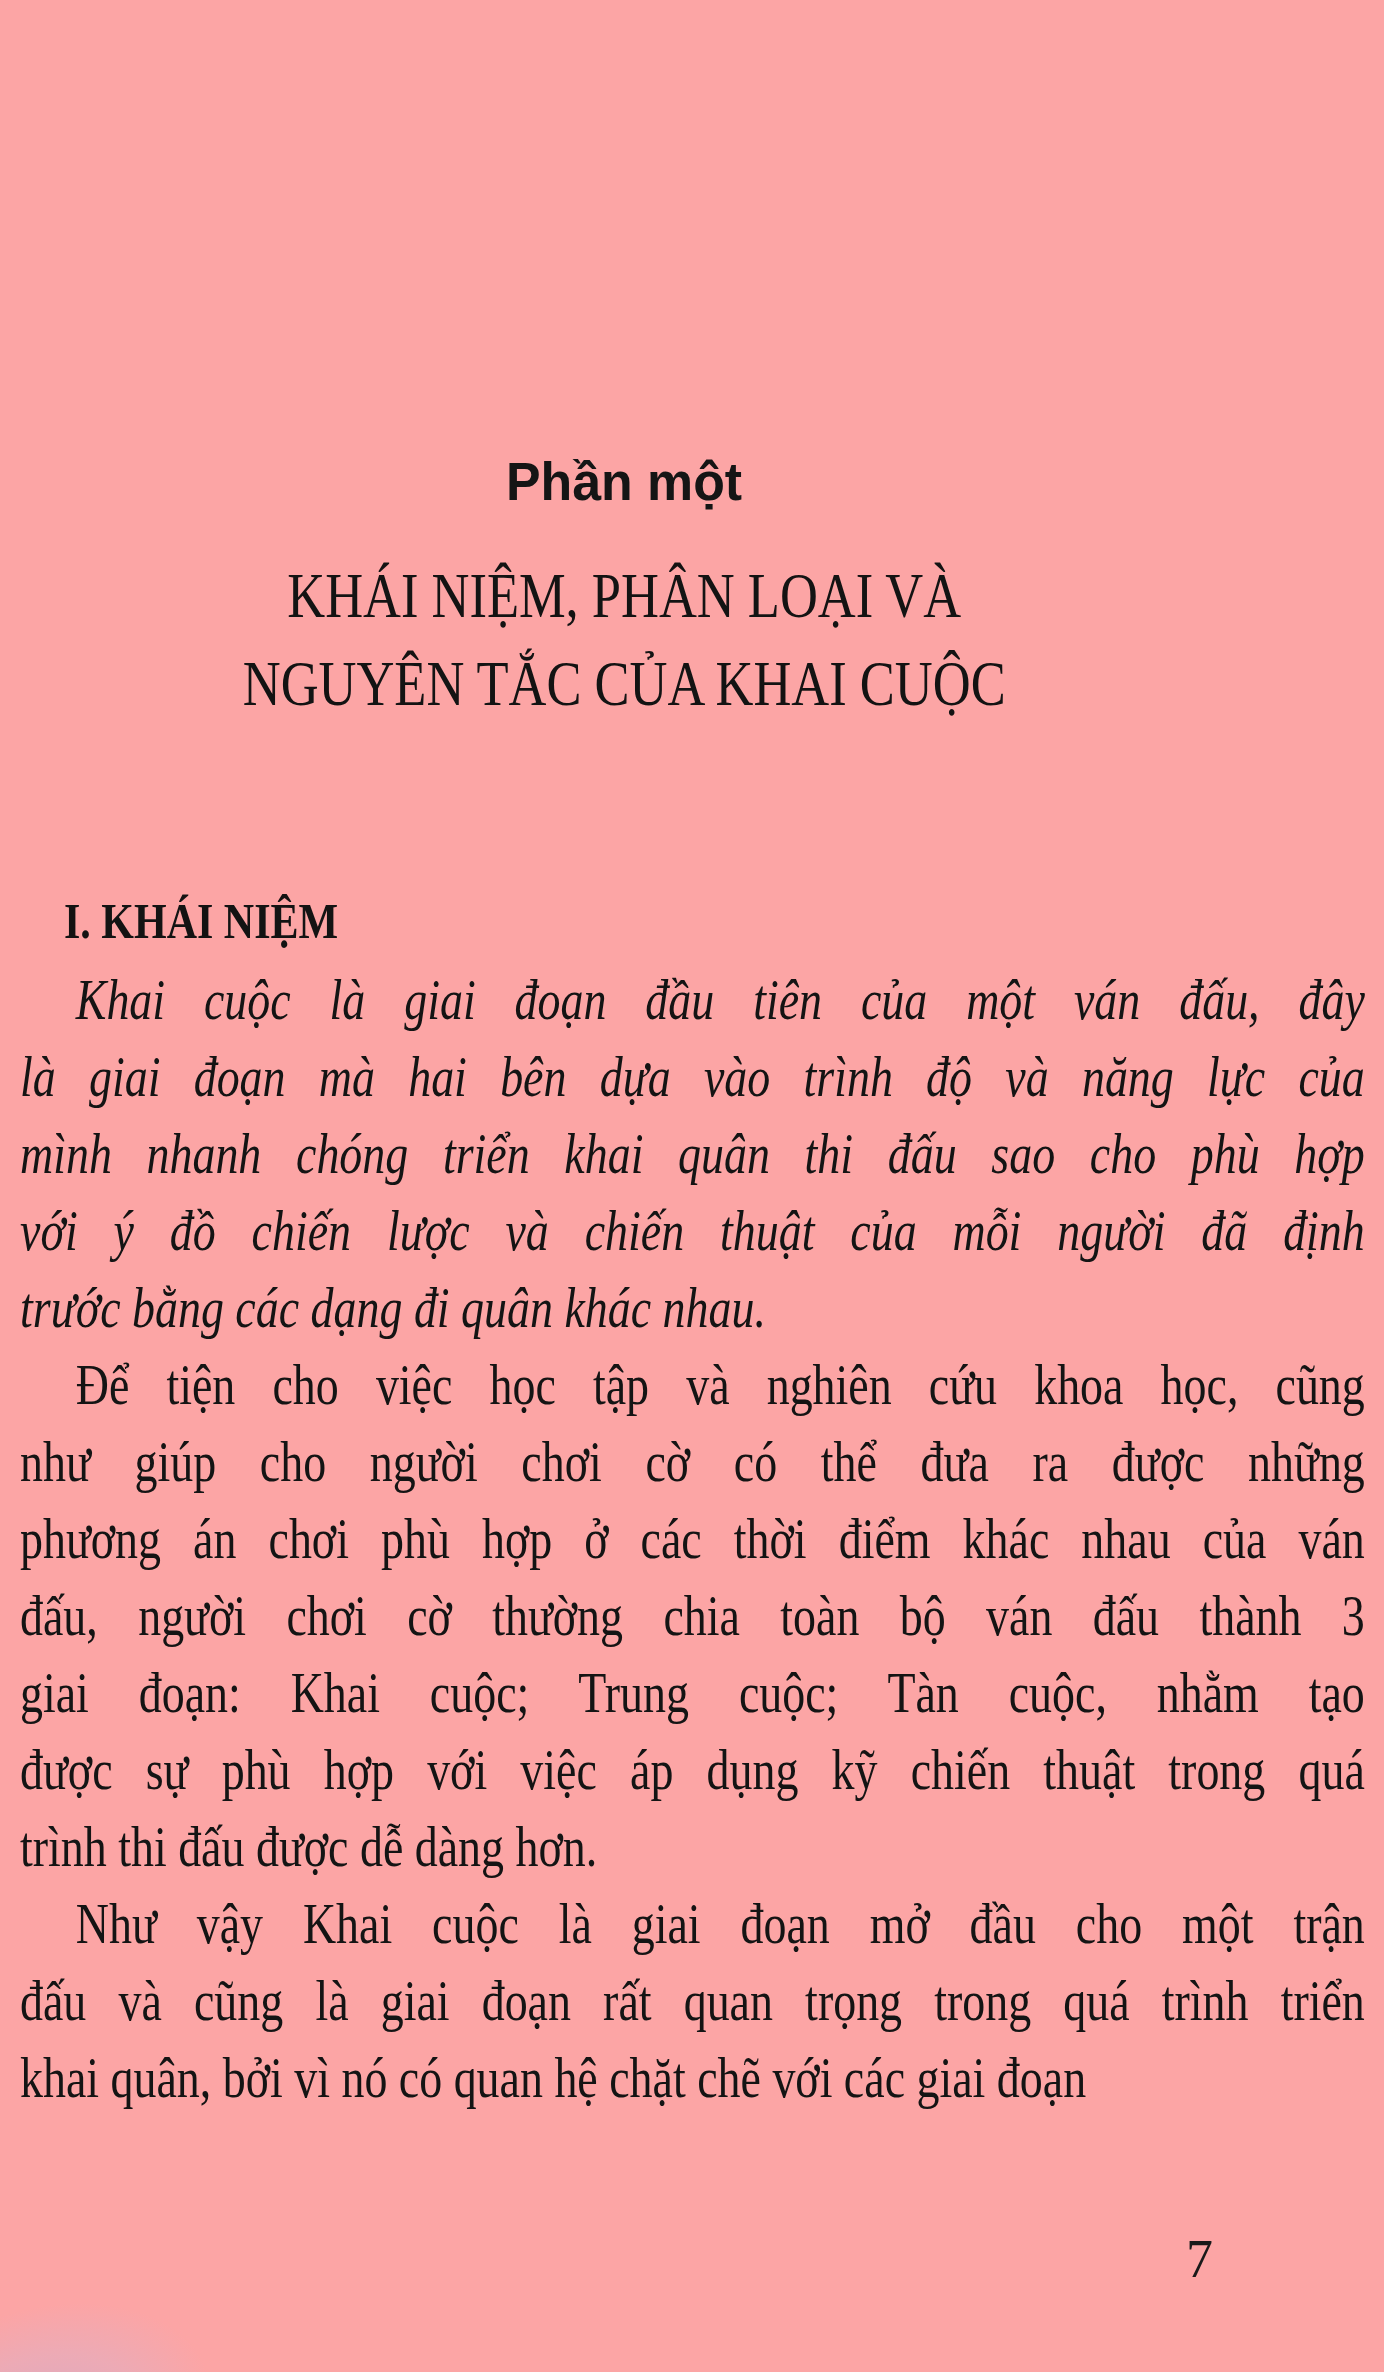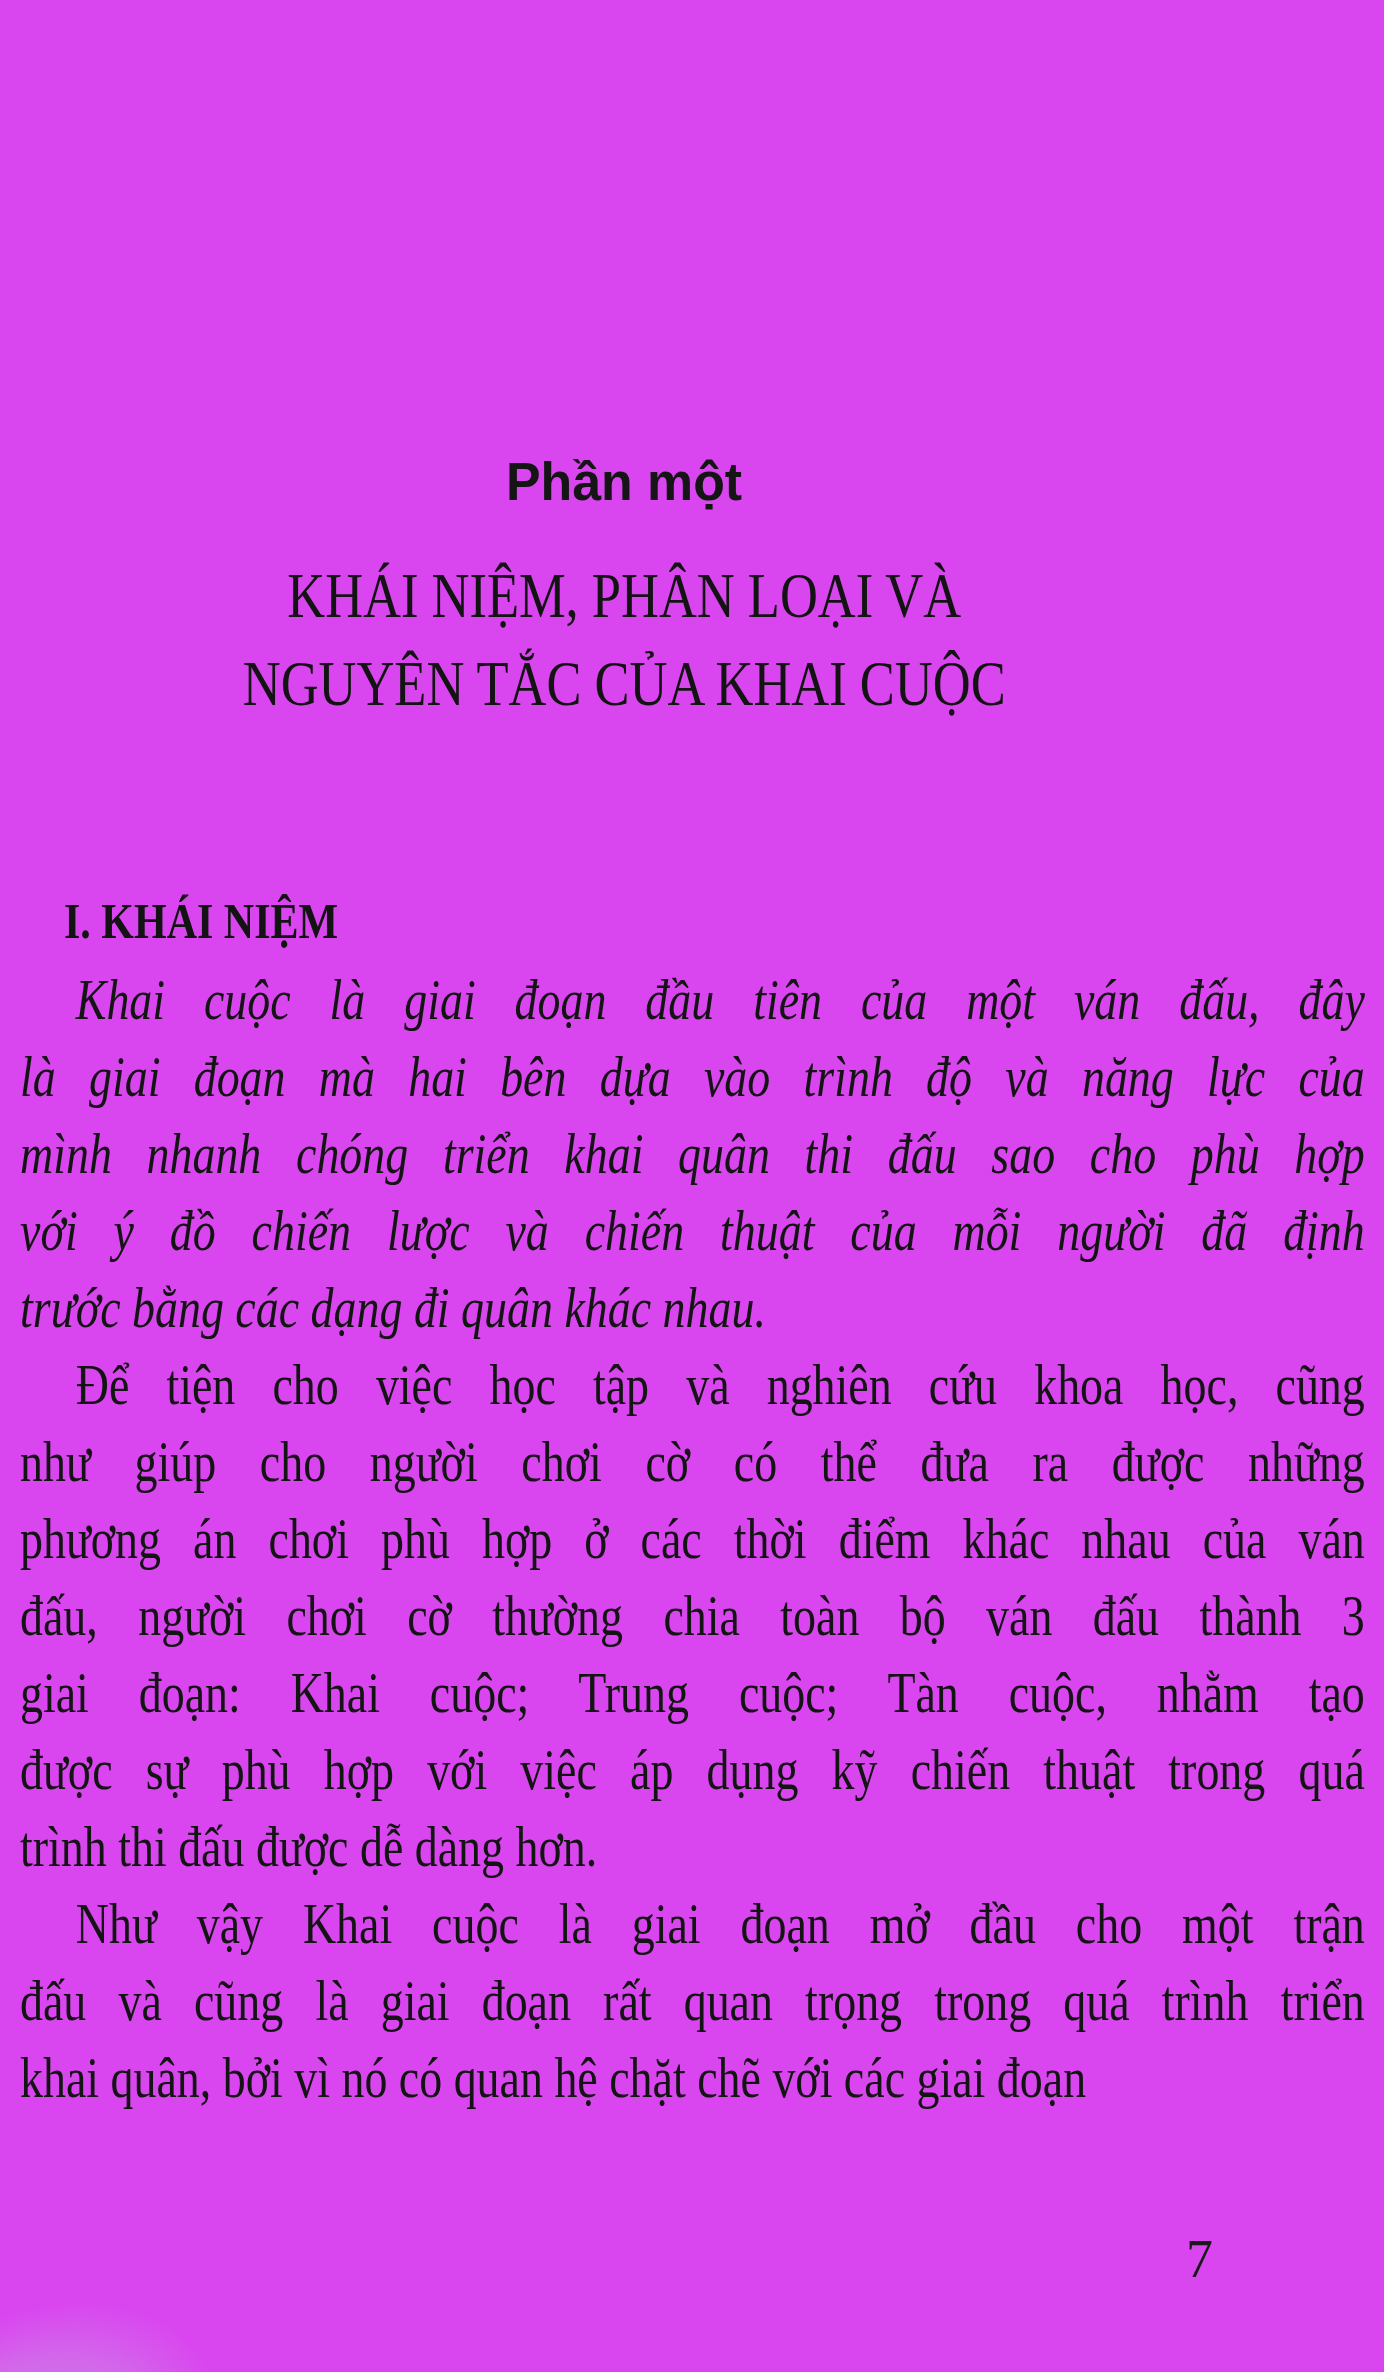--- a/index.html
+++ b/index.html
@@ -1,20 +1,20 @@
 <!DOCTYPE html>
 <html><head>
 <meta charset="utf-8">
 <style>
   html,body { margin:0; padding:0; background:#e8e8e8; }
   .page {
     position:relative;
     width:1384px; height:2372px;
     margin:0 auto;
-    background:#d946ef;
+    background:#fca5a5;
     overflow:hidden;
     color:#141414;
     font-family:"Liberation Serif", serif;
   }
   
   .center-wrap {
     position:absolute;
     left:-68px;
     width:1384px;
     text-align:center;

